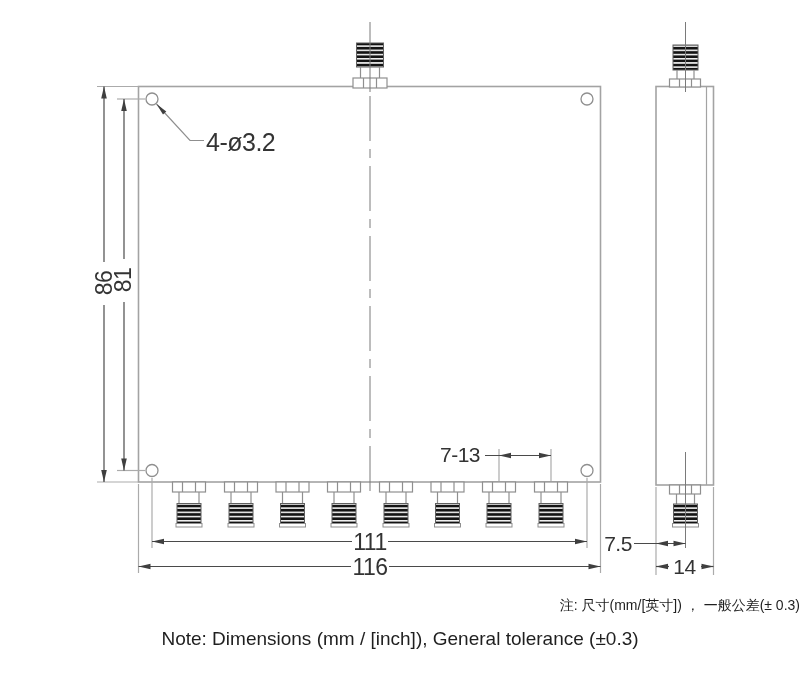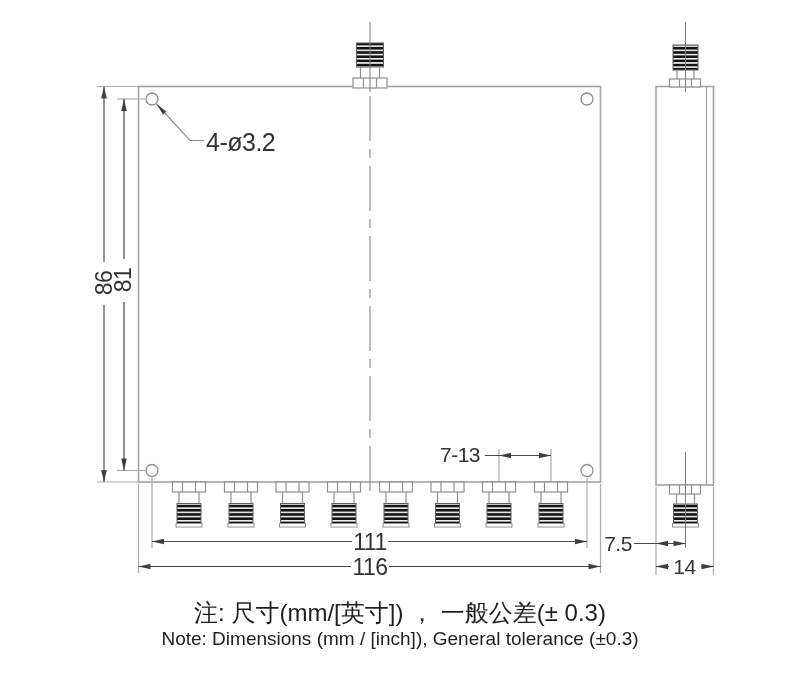--- a/index.html
+++ b/index.html
@@ -2,21 +2,21 @@
 <html><head>
 <meta charset="utf-8">
 <style>
   html,body{margin:0;padding:0;background:#ffffff;}
   .stage{position:relative;width:800px;height:692px;background:#ffffff;overflow:hidden;
          font-family:"Liberation Sans",sans-serif;}
   .stage svg{position:absolute;left:0;top:0;}
   .dimtext{font-family:"Liberation Sans",sans-serif;fill:#333333;letter-spacing:-0.5px;}
   .note{position:absolute;left:0;width:800px;text-align:center;color:#1f1f1f;
         font-family:"Liberation Sans",sans-serif;}
-  .note.zh{top:597px;font-size:24px;}
+  .note.zh{top:597px;font-size:14px;text-align:right;}
   .note.en{top:628px;font-size:19px;}
 </style>
 </head>
 <body>
 
 <div class="stage">
 
 <svg width="800" height="692" viewBox="0 0 800 692">
   <defs>
     <pattern id="thr" width="6" height="4.2" patternUnits="userSpaceOnUse">

